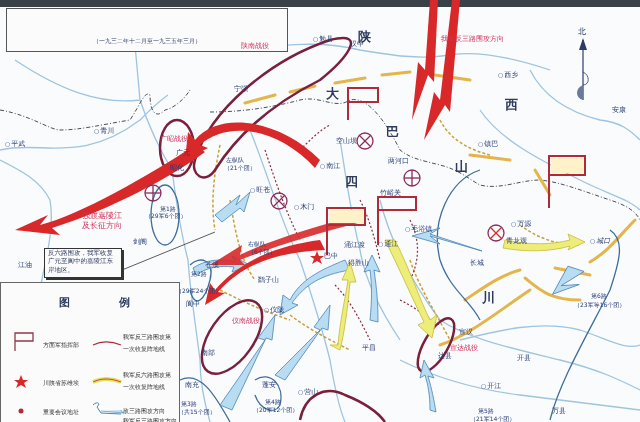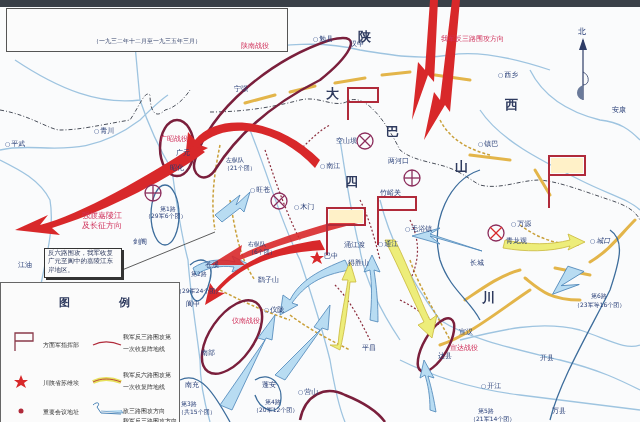--- a/index.html
+++ b/index.html
@@ -209,21 +209,21 @@
   <div class="lbl" style="left:133px;top:239px;">剑阁</div>
   <div class="lbl" style="left:18px;top:262px;">江油</div>
   <div class="lbl" style="left:205px;top:262px;">苍溪</div>
   <div class="lbl" style="left:210px;top:277px;padding-left:48px;">鹞子山</div>
   <div class="lbl" style="left:186px;top:301px;">阆中</div>
   <div class="lbl dot" style="left:264px;top:307px;">仪陇</div>
   <div class="lbl" style="left:362px;top:300px;margin-top:45px;">平昌</div>
   <div class="lbl" style="left:201px;top:350px;">南部</div>
   <div class="lbl" style="left:459px;top:329px;">宣汉</div>
   <div class="lbl" style="left:438px;top:353px;">达县</div>
-  <div class="lbl" style="left:540px;top:355px;">开县</div>
+  <div class="lbl" style="left:517px;top:355px;">开县</div>
   <div class="lbl" style="left:185px;top:382px;">南充</div>
   <div class="lbl" style="left:262px;top:382px;">蓬安</div>
   <div class="lbl dot" style="left:298px;top:389px;">营山</div>
   <div class="lbl dot" style="left:481px;top:383px;">开江</div>
   <div class="lbl" style="left:552px;top:408px;">万县</div>
 
   <div class="lbl red" style="left:241px;top:43px;">陕南战役</div>
   <div class="lbl red" style="left:160px;top:136px;">广昭战役</div>
   <div class="lbl red" style="left:82px;top:212px;font-size:8px;">强渡嘉陵江</div>
   <div class="lbl red" style="left:82px;top:222px;font-size:8px;">及长征方向</div>

